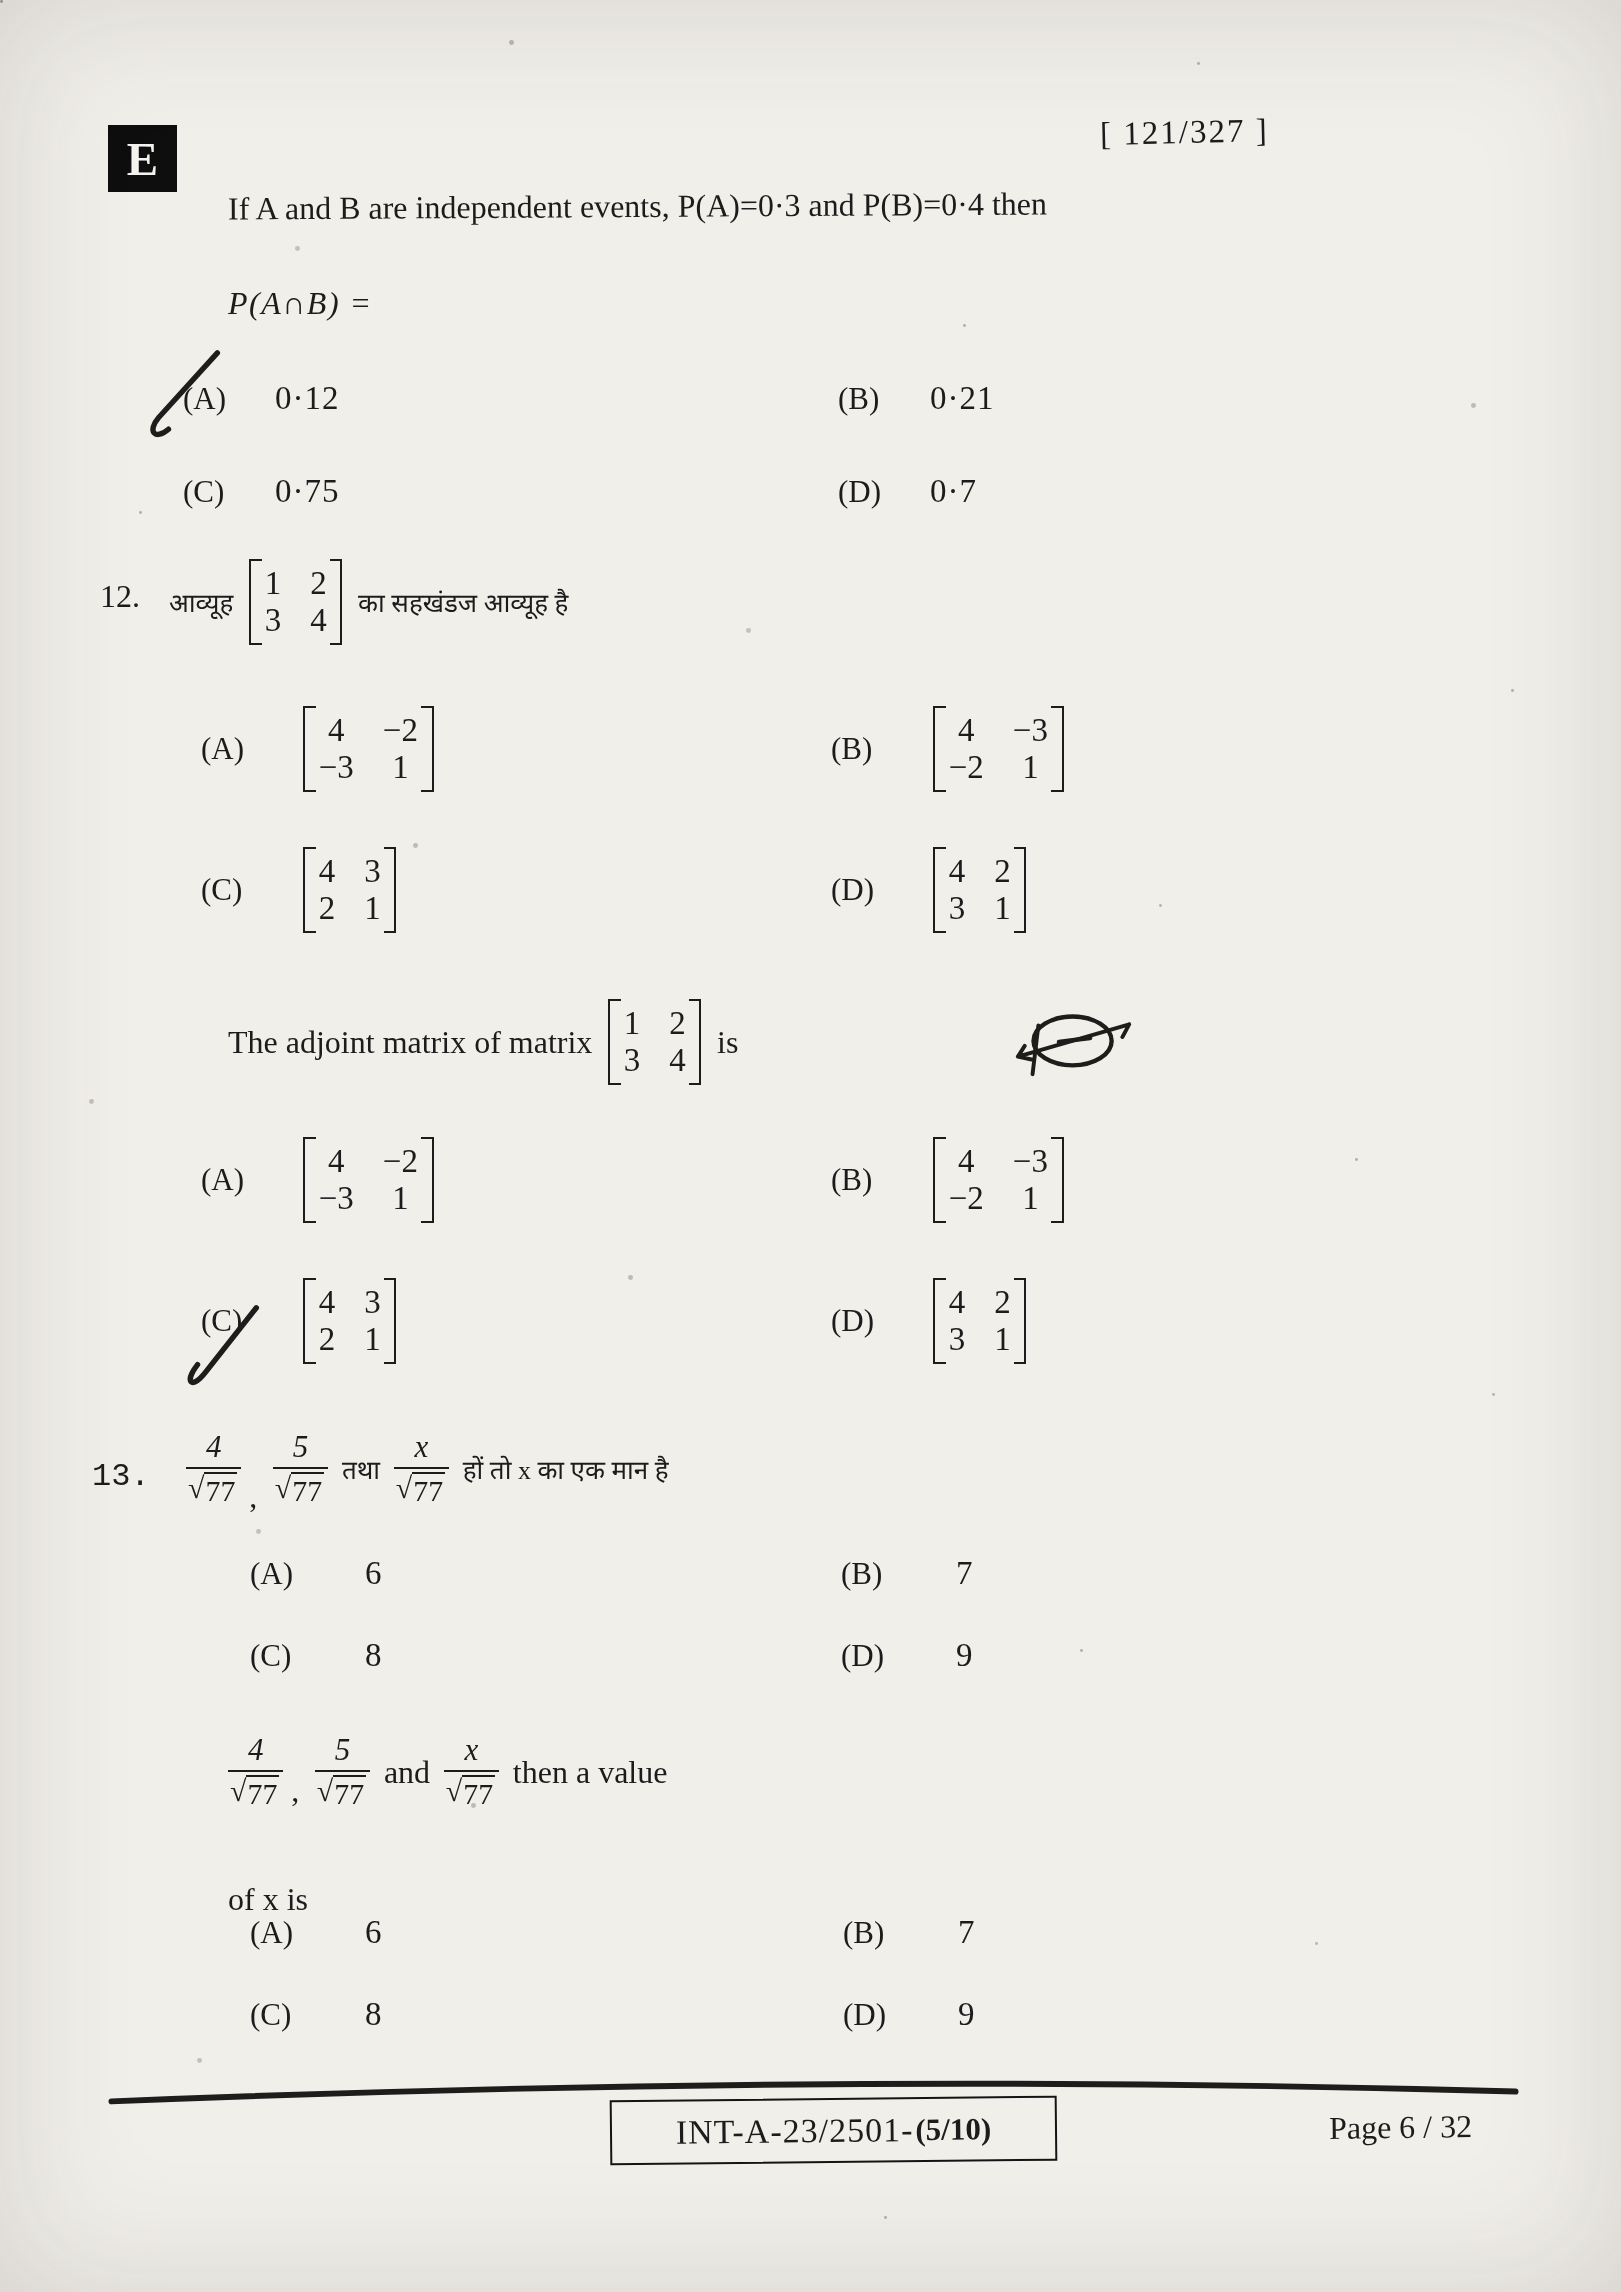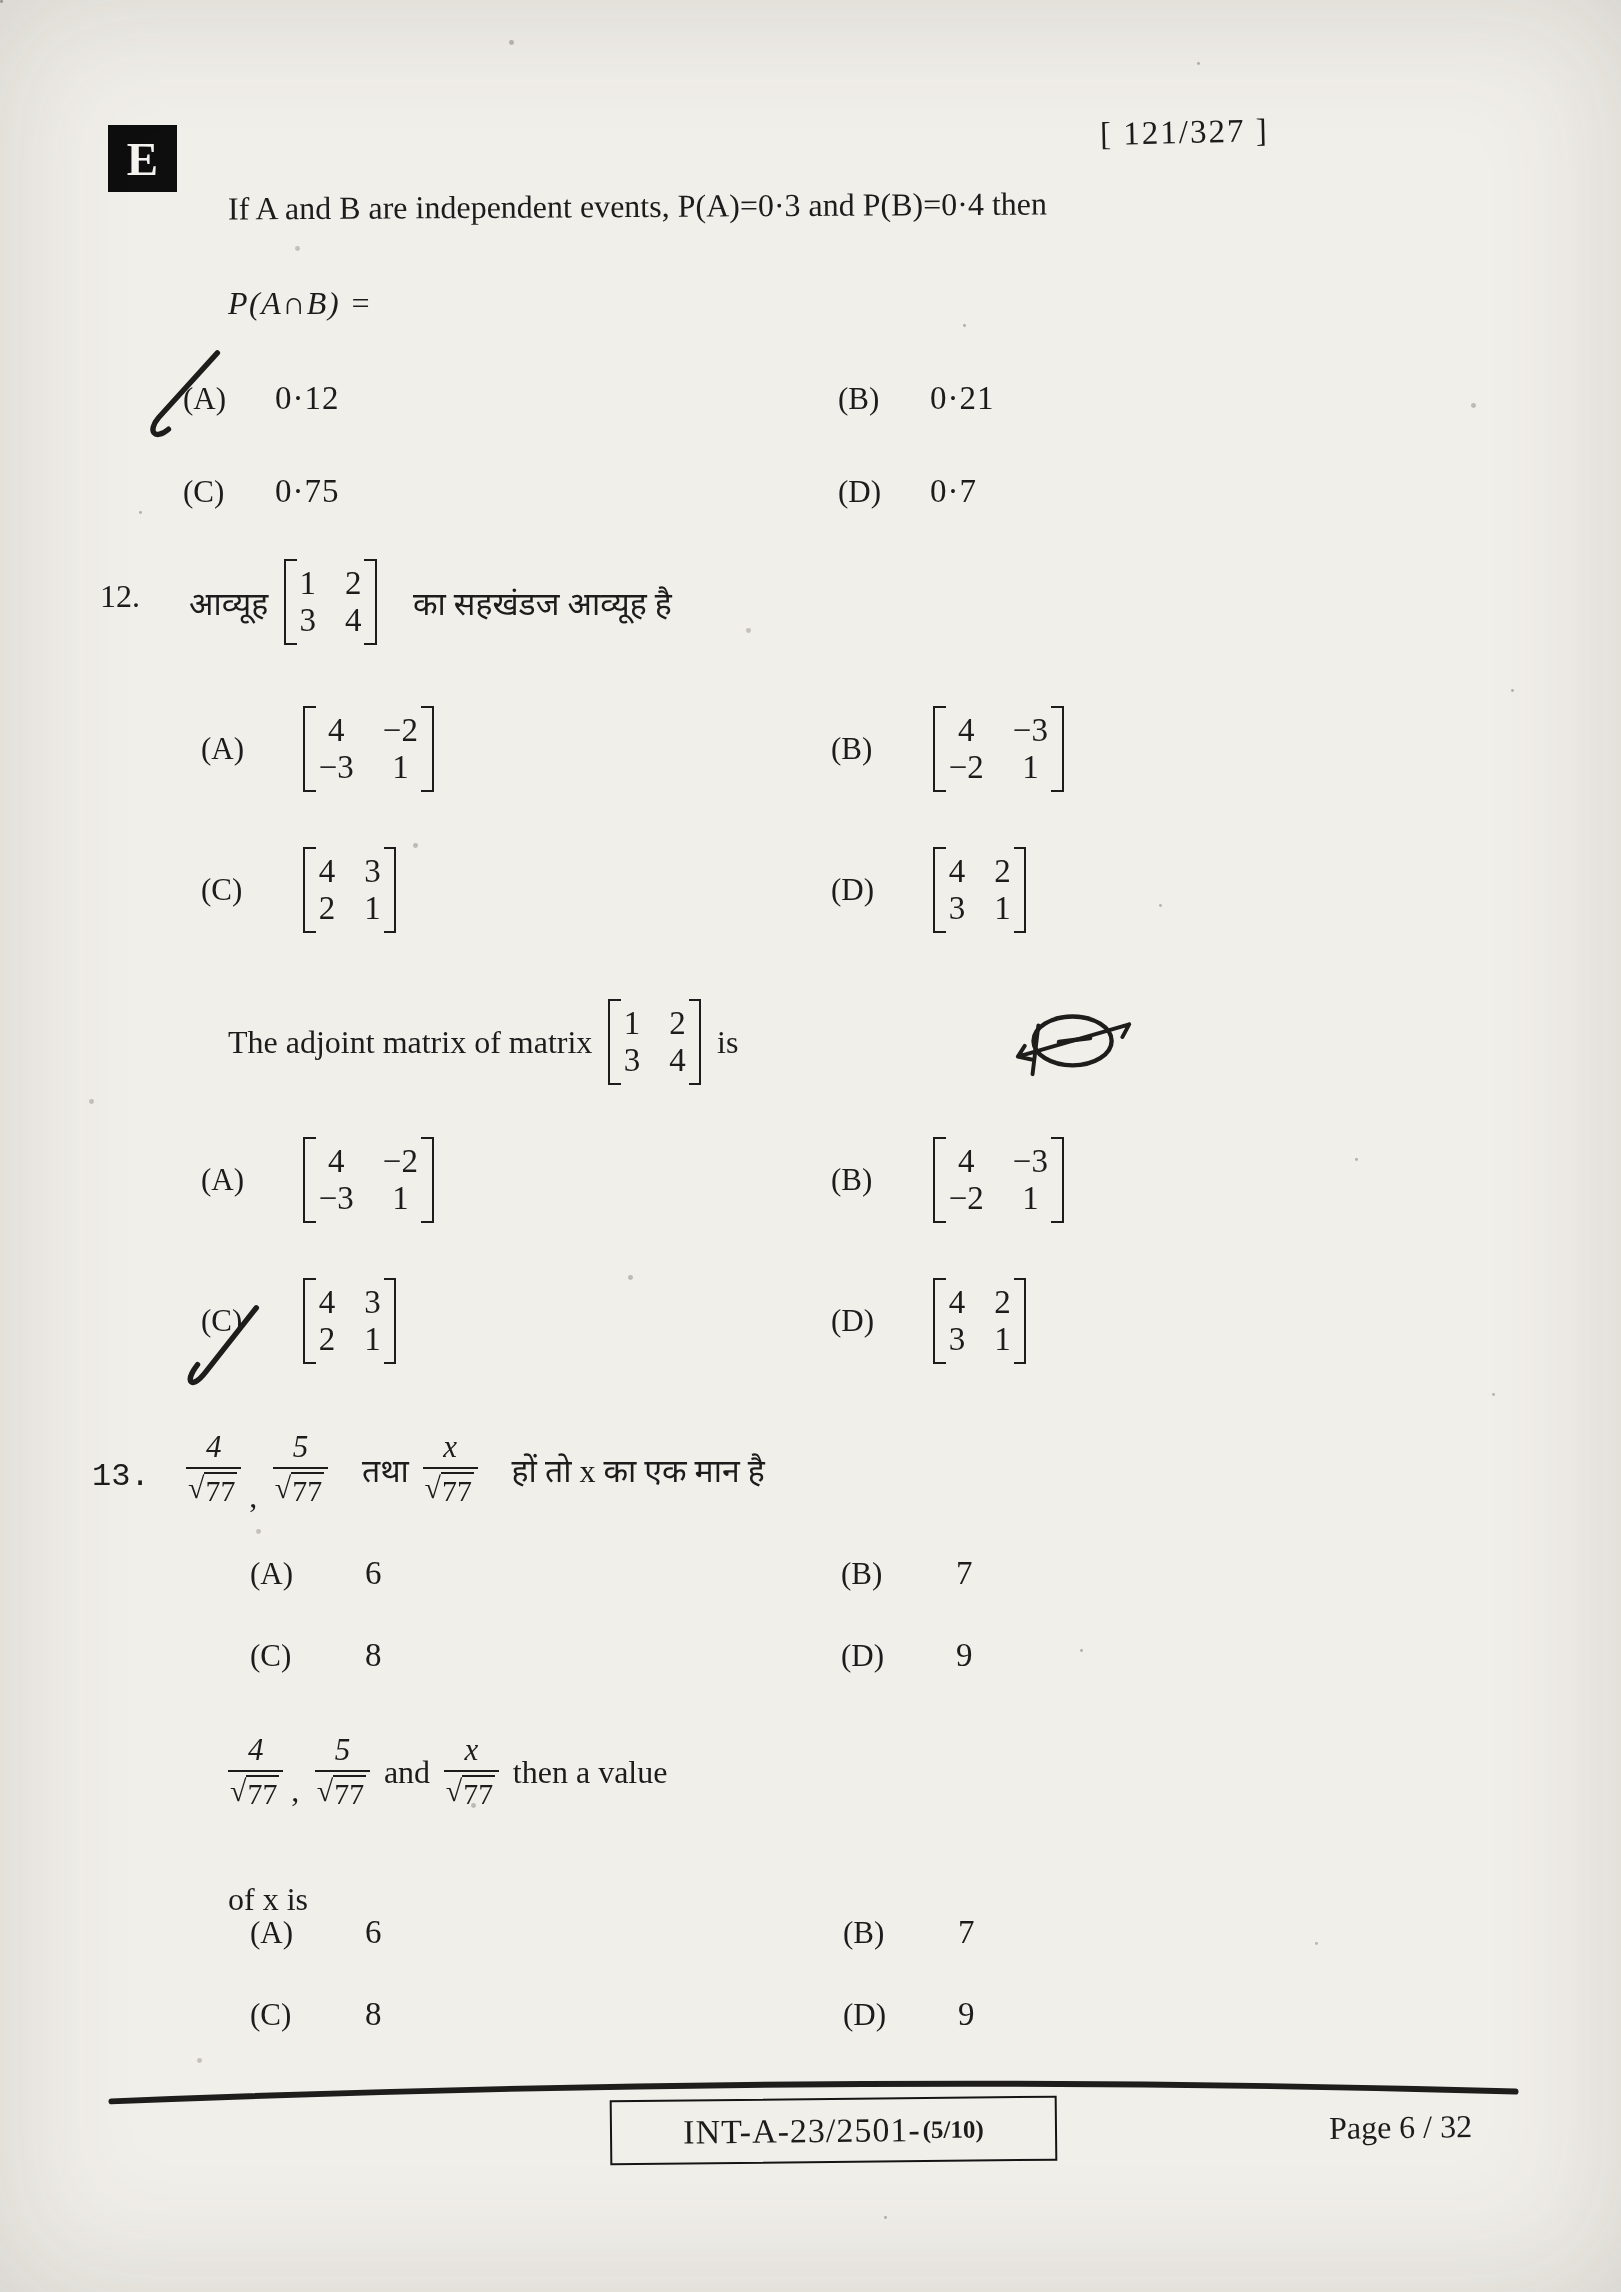--- a/index.html
+++ b/index.html
@@ -14,21 +14,21 @@
   .badge-e{
     left:108px;top:125px;width:69px;height:67px;background:#0e0e0e;color:#f4f3ef;
     display:flex;align-items:center;justify-content:center;
     font-size:47px;font-weight:bold;
   }
   .corner-ref{left:1100px;top:114px;font-size:33px;letter-spacing:2px;transform:rotate(-1.3deg);}
   .stemline{font-size:32px;white-space:nowrap;}
   .mathline{letter-spacing:1.5px;font-style:italic;}
   .qnum{font-size:32px;}
   .flexline{display:flex;align-items:center;gap:15.7px;white-space:nowrap;font-size:32px;}
-  .hindi{font-size:32px;margin-left:20px;}
+  .hindi{font-size:26px;}
   .opt{display:flex;align-items:center;font-size:31px;}
   .opt .opt-label{min-width:61px;}
   .g1{gap:31px;}
   .g2{gap:54px;}
   .gm{gap:41px;}
   .val{font-size:33px;letter-spacing:1px;}
   
   .mat{
     position:relative;display:inline-grid;grid-template-columns:auto auto;
     column-gap:29px;row-gap:1px;justify-items:center;
@@ -44,21 +44,21 @@
   .fden{border-top:2.9px solid #1c1c1c;padding:3.9px 3.9px 0 2px;font-size:30px;display:inline-flex;align-items:flex-start;}
   .radicand{border-top:2.5px solid #1c1c1c;padding:1px 2px 0 1px;}
   .frac-comma{align-self:flex-end;margin:0 2px 13.7px -5.9px;font-size:32px;}
   .ink{stroke:#1f1d1c;fill:none;stroke-linecap:round;stroke-linejoin:round;}
   .footer-box{
     left:610px;top:2098px;width:443px;height:61px;background:#f1efea;
     border:2.9px solid #141414;display:flex;align-items:center;justify-content:center;
     transform:rotate(-0.6deg);z-index:2;
   }
   .footer-code{font-size:34px;letter-spacing:1px;}
-  .footer-code-suffix{font-size:25px;font-weight:bold;margin-left:2px;}
+  .footer-code-suffix{font-size:31px;font-weight:bold;margin-left:2px;}
   .footer-page{left:1329px;top:2109px;font-size:32px;transform:rotate(-0.8deg);}
   .speck{left:0;top:0;width:2.9px;height:2.9px;border-radius:50%;background:rgba(35,32,28,.4);
     box-shadow:
       510px 41px 0 1px rgba(35,32,28,.28), 1197px 62px 0 0 rgba(35,32,28,.3),
       296px 247px 0 1px rgba(35,32,28,.22), 963px 324px 0 0 rgba(35,32,28,.3),
       1472px 404px 0 1px rgba(35,32,28,.25), 139px 511px 0 0 rgba(35,32,28,.3),
       747px 629px 0 1px rgba(35,32,28,.22), 1511px 689px 0 0 rgba(35,32,28,.3),
       414px 844px 0 1px rgba(35,32,28,.25), 1159px 904px 0 0 rgba(35,32,28,.28),
       90px 1100px 0 1px rgba(35,32,28,.22), 1355px 1158px 0 0 rgba(35,32,28,.3),
       629px 1276px 0 1px rgba(35,32,28,.25), 1492px 1393px 0 0 rgba(35,32,28,.28),

